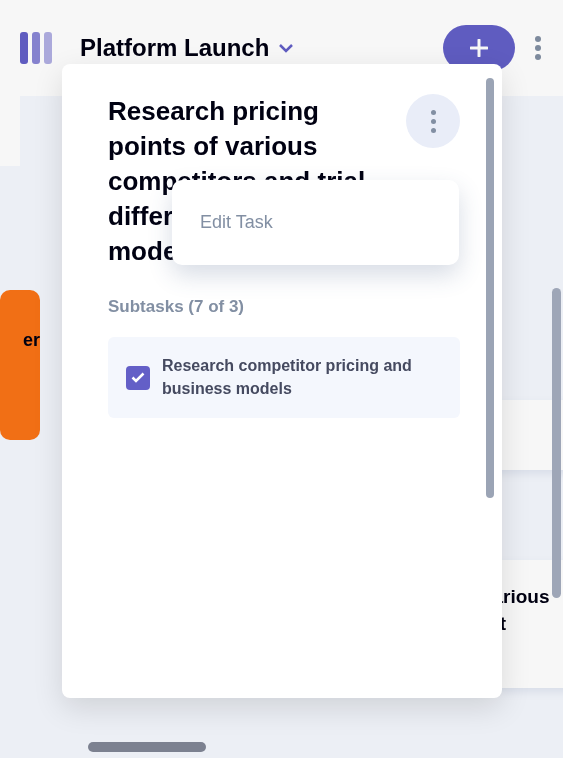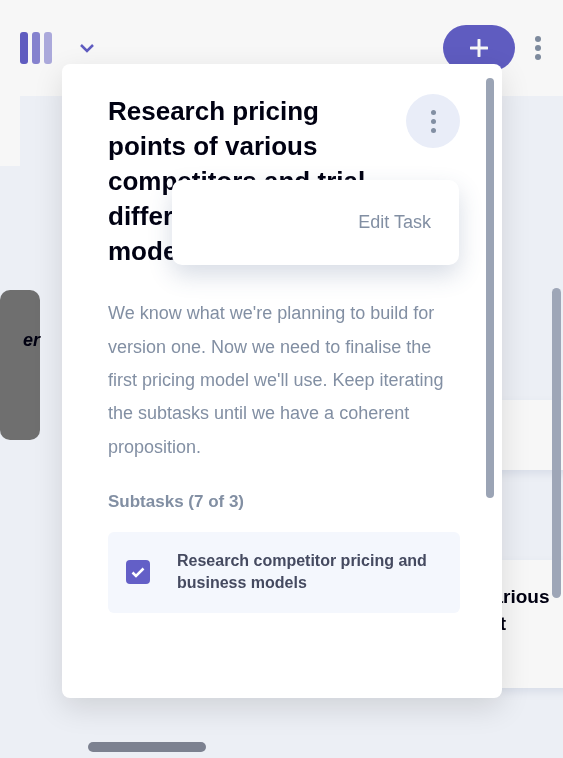--- a/index.html
+++ b/index.html
@@ -177,21 +177,21 @@
       font-size: 17px;
       font-weight: 700;
       margin-bottom: 20px;
     }
     .subtask-item {
       background: #f4f7fd;
       border-radius: 6px;
       padding: 18px 18px;
       display: flex;
       align-items: center;
-      gap: 27px;
+      gap: 12px;
       justify-content: flex-end;
     }
     .checkbox {
       width: 24px;
       height: 24px;
       background: #635fc7;
       border-radius: 4px;
       display: flex;
       align-items: center;
       justify-content: center;
@@ -209,21 +209,20 @@
     .dropdown {
       position: absolute;
       z-index: 50;
       top: 180px;
       left: 172px;
       width: 287px;
       background: #ffffff;
       border-radius: 10px;
       box-shadow: 0 10px 25px rgba(54, 78, 126, 0.2);
       padding: 20px 0;
-      text-align: right;
     }
     .dropdown-item {
       padding: 12px 28px;
       font-size: 18px;
       cursor: pointer;
     }
     .dropdown-item.edit { color: #828fa3; }
     .dropdown-item.delete { color: #ea5555; }
     
     
@@ -254,41 +253,41 @@
       width: 20px;
       height: 70px;
       background: #fff;
     }
     .bg-left-slice2 {
       position: absolute;
       left: 0;
       top: 290px;
       width: 40px;
       height: 150px;
-      background: #737373;
+      background: #f97316;
       padding-top: 40px;
       padding-left: 0;
       font-weight: 700;
       color: #000112;
       font-size: 18px;
       border-radius: 10px;
       text-align: right;
-      font-style: italic;
     }
   </style>
 </head>
 <body>
 
 <div class="header">
   <div class="logo">
     <div class="logo-bar"></div>
     <div class="logo-bar"></div>
     <div class="logo-bar"></div>
   </div>
   <div class="board-name">
+    <span>Platform Launch</span>
     <svg class="chevron-down" viewBox="0 0 14 9" fill="none">
       <path d="M1 1L7 7L13 1" stroke="#635fc7" stroke-width="2.5"></path>
     </svg>
   </div>
   <button class="add-btn">
     <svg width="18" height="18" viewBox="0 0 18 18">
       <path d="M9 1V17M1 9H17" stroke="#fff" stroke-width="3" stroke-linecap="round"></path>
     </svg>
   </button>
   <div class="menu-dots">
@@ -309,21 +308,20 @@
 <div class="modal">
   <div class="modal-scroll"></div>
   <div class="modal-header">
     <div class="modal-title">Research pricing points of various competitors and trial different business models</div>
     <button class="modal-menu-btn">
       <span></span>
         <span></span>
         <span></span>
     </button>
   </div>
-  <div class="modal-desc">We know what we're planning to build for version one. Now we need to finalise the first pricing model we'll use. Keep iterating the subtasks until we have a coherent proposition.</div>
   <div class="subtasks-label">Subtasks (7 of 3)</div>
   <div class="subtask-item">
     <div class="checkbox">
       <svg width="14" height="11" viewBox="0 0 14 11" fill="none">
         <path d="M1.5 5.5L5 9L12.5 1.5" stroke="#fff" stroke-width="2.5"></path>
       </svg>
     </div>
     <div class="subtask-text">Research competitor pricing and business models</div>
   </div>
 </div>

